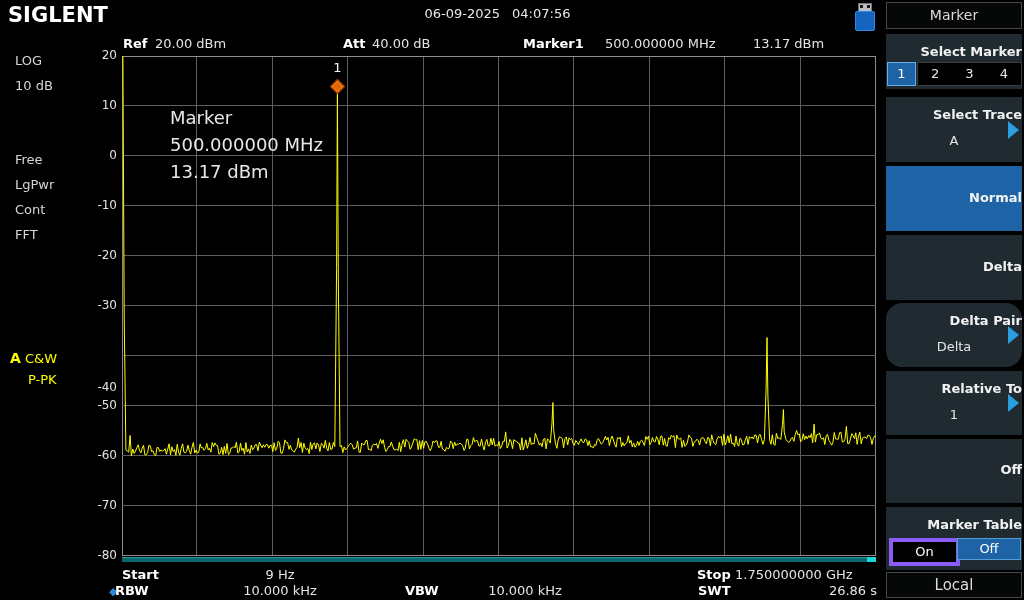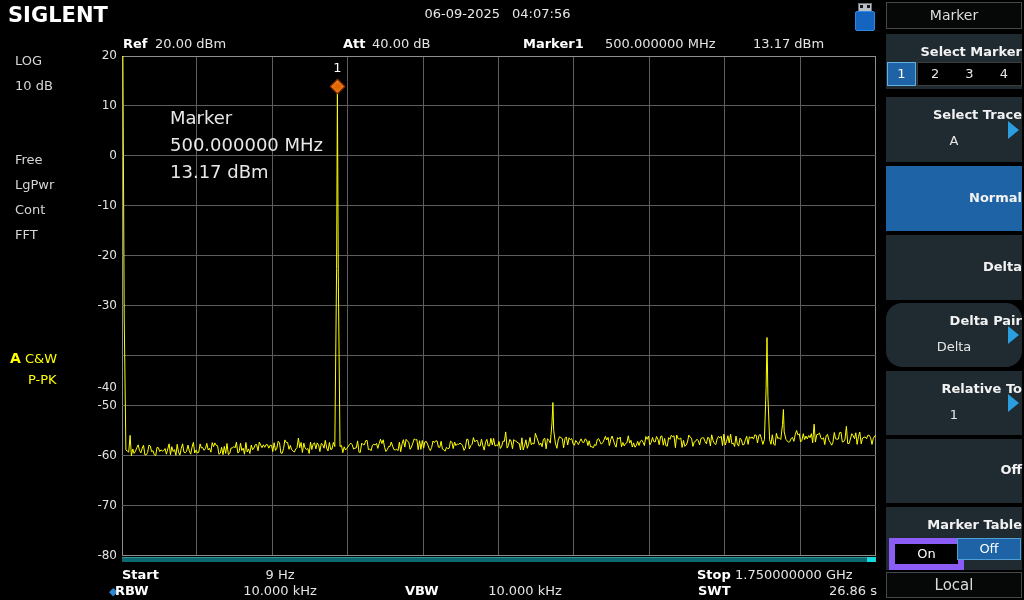--- a/index.html
+++ b/index.html
@@ -47,21 +47,21 @@
   .sec.single .lab{top:50%;margin-top:-9px;}
   .sec.active{background:#1e63a5;}
   .arrow{position:absolute;right:3px;top:50%;margin-top:-9px;width:0;height:0;
          border-left:11px solid #2a9ede;border-top:9px solid transparent;border-bottom:9px solid transparent;}
   #mkbtn1{position:absolute;left:1px;top:28px;width:27px;height:22px;line-height:22px;text-align:center;
           background:#1e63a5;border:1px solid #63b0e3;font-size:13px;color:#fff;}
   #mkgroup{position:absolute;left:31px;top:28px;width:103px;height:22px;background:#000;border:1px solid #3c3c3c;
            display:flex;}
   #mkgroup span{flex:1;text-align:center;line-height:22px;font-size:13px;color:#e6e6e6;}
   .tbtn{position:absolute;top:31px;height:20px;line-height:20px;text-align:center;font-size:13px;color:#fff;}
-  #btn-on{left:3px;width:63px;background:#000;border:6px solid #8b5cf6;}
+  #btn-on{left:3px;width:63px;background:#000;border:4px solid #8b5cf6;}
   #btn-off{left:71px;width:62px;background:#1e63a5;border:1px solid #4d9fd6;}
 </style>
 </head>
 <body>
 
 <div id="screen">
 
   <div class="abs" id="logo">SIGLENT</div>
   <div class="abs" id="datetime">
     <span>06-09-2025</span><span>04:07:56</span>

